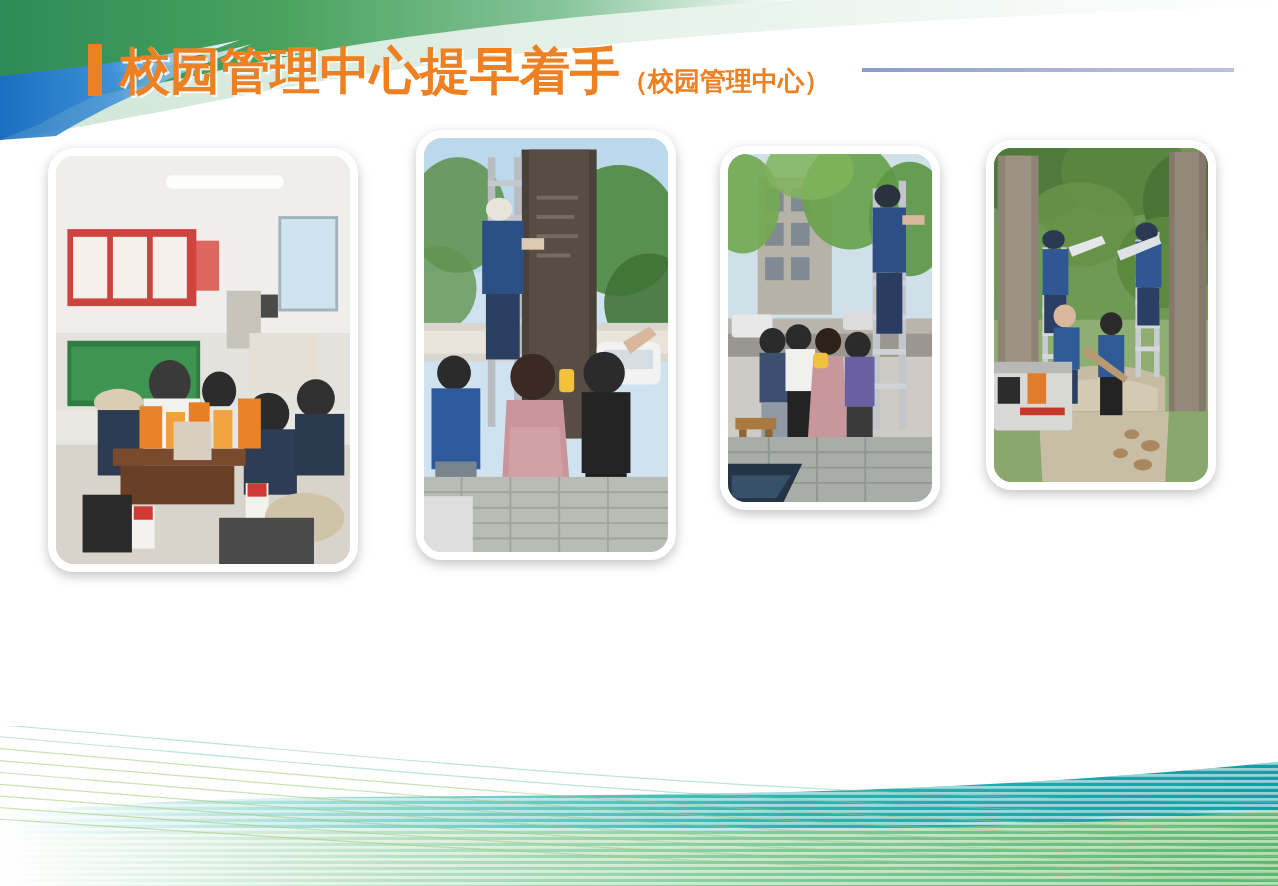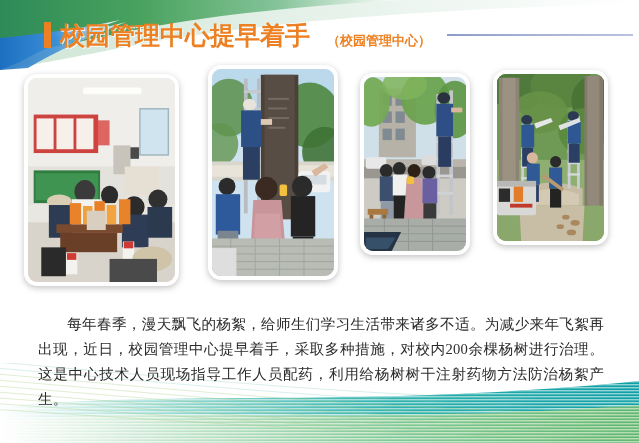--- a/index.html
+++ b/index.html
@@ -67,21 +67,21 @@
     line-height: 1;
     white-space: nowrap;
     text-shadow: 1px 1px 0 rgba(255,255,255,0.85);
   }
   .title-sub {
     font-family: "DejaVu Sans", "Liberation Sans", sans-serif;
     font-size: 13px;
     font-weight: bold;
     color: #ED8022;
     white-space: nowrap;
-    margin-left: 17px;
+    margin-left: 1px;
     padding-bottom: 2px;
     align-self: flex-end;
   }
   .title-rule {
     width: 186px;
     height: 2px;
     margin-left: 16px;
     background: linear-gradient(to right, #8b9dc6, #a9b4d4, #b9c2de);
     align-self: center;
   }
@@ -394,21 +394,20 @@
           <ellipse cx="74" cy="150" rx="4" ry="2.5"></ellipse>
           <ellipse cx="84" cy="156" rx="5" ry="3"></ellipse>
           <ellipse cx="68" cy="160" rx="4" ry="2.5"></ellipse>
           <ellipse cx="80" cy="166" rx="5" ry="3"></ellipse>
         </g>
       </svg>
     </div>
 
   </div>
 
-  <div class="body-text">每年春季，漫天飘飞的杨絮，给师生们学习生活带来诸多不适。为减少来年飞絮再出现，近日，校园管理中心提早着手，采取多种措施，对校内200余棵杨树进行治理。这是中心技术人员现场指导工作人员配药，利用给杨树树干注射药物方法防治杨絮产生。</div>
 
   <div class="deco-bottom">
     <svg viewBox="0 0 639 80" preserveAspectRatio="none">
       <defs>
         <linearGradient id="gBotTeal" x1="0" y1="0" x2="1" y2="0">
           <stop offset="0" stop-color="#ffffff"></stop>
           <stop offset="0.30" stop-color="#8ed6cf"></stop>
           <stop offset="0.62" stop-color="#2eb2ae"></stop>
           <stop offset="1" stop-color="#0E9FA6"></stop>
         </linearGradient>

